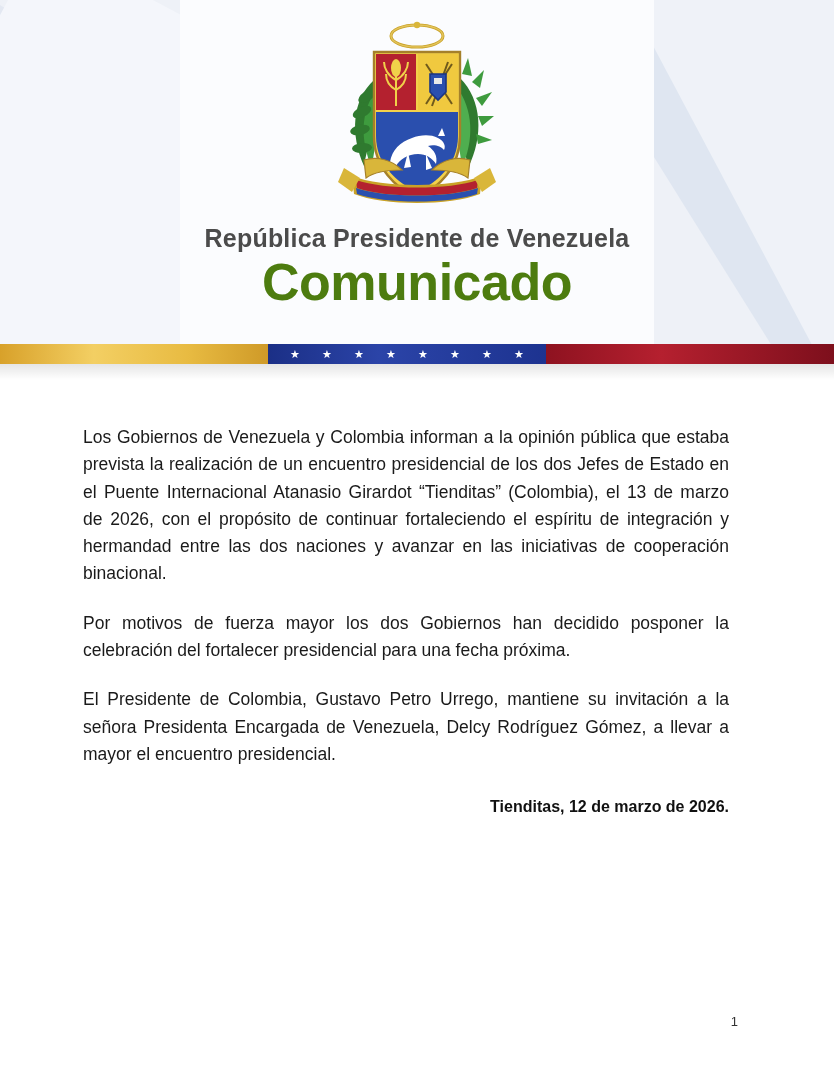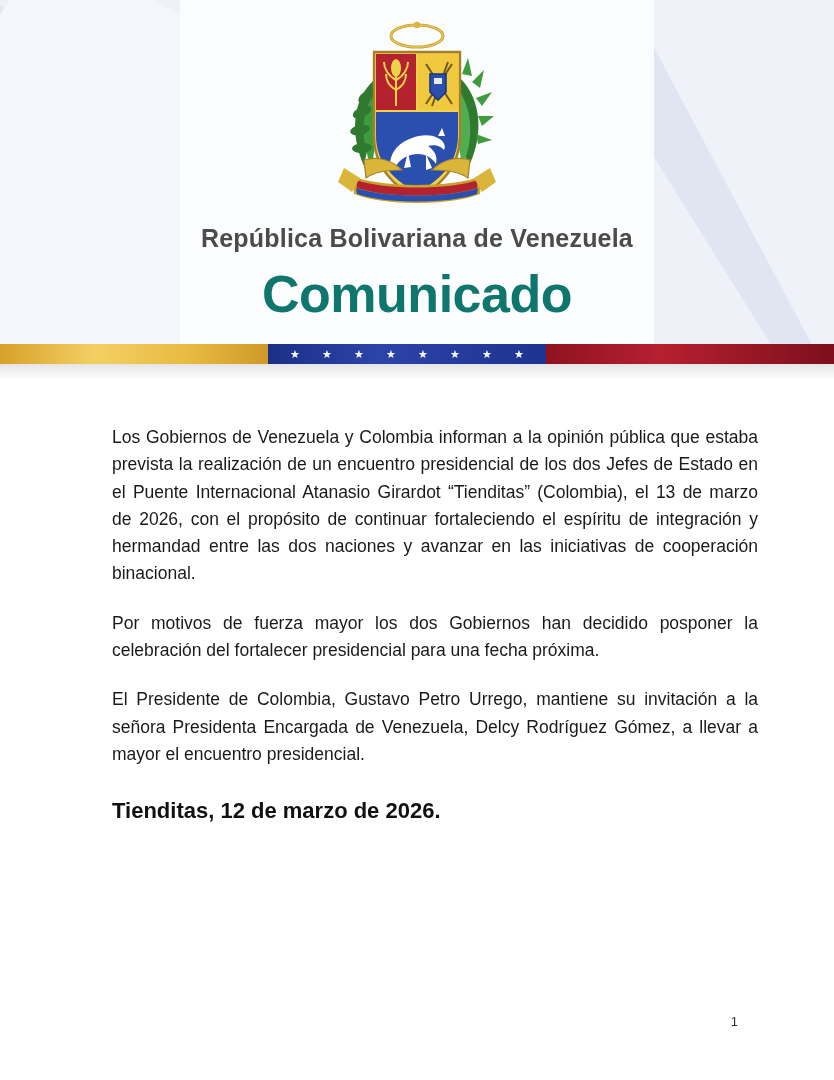--- a/index.html
+++ b/index.html
@@ -86,24 +86,24 @@
 
   
   .country-title {
     margin-top: 6px;
     font-size: 25px;
     font-weight: bold;
     color: #4b4b4b;
     letter-spacing: 0.2px;
   }
   .doc-title {
-    margin-top: 14px;
+    margin-top: 2px;
     font-size: 52px;
     font-weight: bold;
-    color: #0f766e;
+    color: #4d7c0f;
     letter-spacing: -0.5px;
     line-height: 1.05;
   }
 
   
   .tricolor {
     position: absolute;
     left: 0;
     top: 344px;
     width: 834px;
@@ -139,37 +139,38 @@
     left: 0;
     top: 364px;
     width: 834px;
     height: 16px;
     background: linear-gradient(180deg, rgba(0,0,0,0.10), rgba(0,0,0,0));
   }
 
   
   .content {
     position: absolute;
-    left: 112px;
+    left: 83px;
     top: 424px;
     width: 646px;
   }
   .para {
     font-size: 17.5px;
     line-height: 1.56;
     color: #1a1a1a;
     text-align: justify;
     text-justify: inter-word;
     margin: 0 0 22px 0;
     font-weight: 500;
   }
   .signoff {
-    font-size: 22px;
+    font-size: 16px;
     font-weight: bold;
     color: #111111;
+    text-align: right;
     margin-top: 30px;
   }
   .page-number {
     position: absolute;
     right: 96px;
     top: 1014px;
     font-size: 13px;
     color: #333333;
   }
 </style>
@@ -256,21 +257,21 @@
             <path d="M178 150 L162 160 L170 174 L184 164 Z" fill="#d9b63a"></path>
           </g>
 
           <g>
             <path d="M52 142 C66 138 80 142 90 152 C76 152 62 154 54 160 Z" fill="#d9b63a" stroke="#a5802a" stroke-width="1.2"></path>
             <path d="M158 142 C144 138 130 142 120 152 C134 152 148 154 156 160 Z" fill="#d9b63a" stroke="#a5802a" stroke-width="1.2"></path>
           </g>
         </svg>
       </div>
 
-      <div class="country-title">República Bolivariana de Venezuela</div>
+      <div class="country-title">República Presidente de Venezuela</div>
       <div class="doc-title">Comunicado</div>
     </div>
   </div>
 
   <div class="tricolor">
     <div class="tri-yellow"></div>
     <div class="tri-blue">
       <span class="star">★</span>
       <span class="star">★</span>
       <span class="star">★</span>

